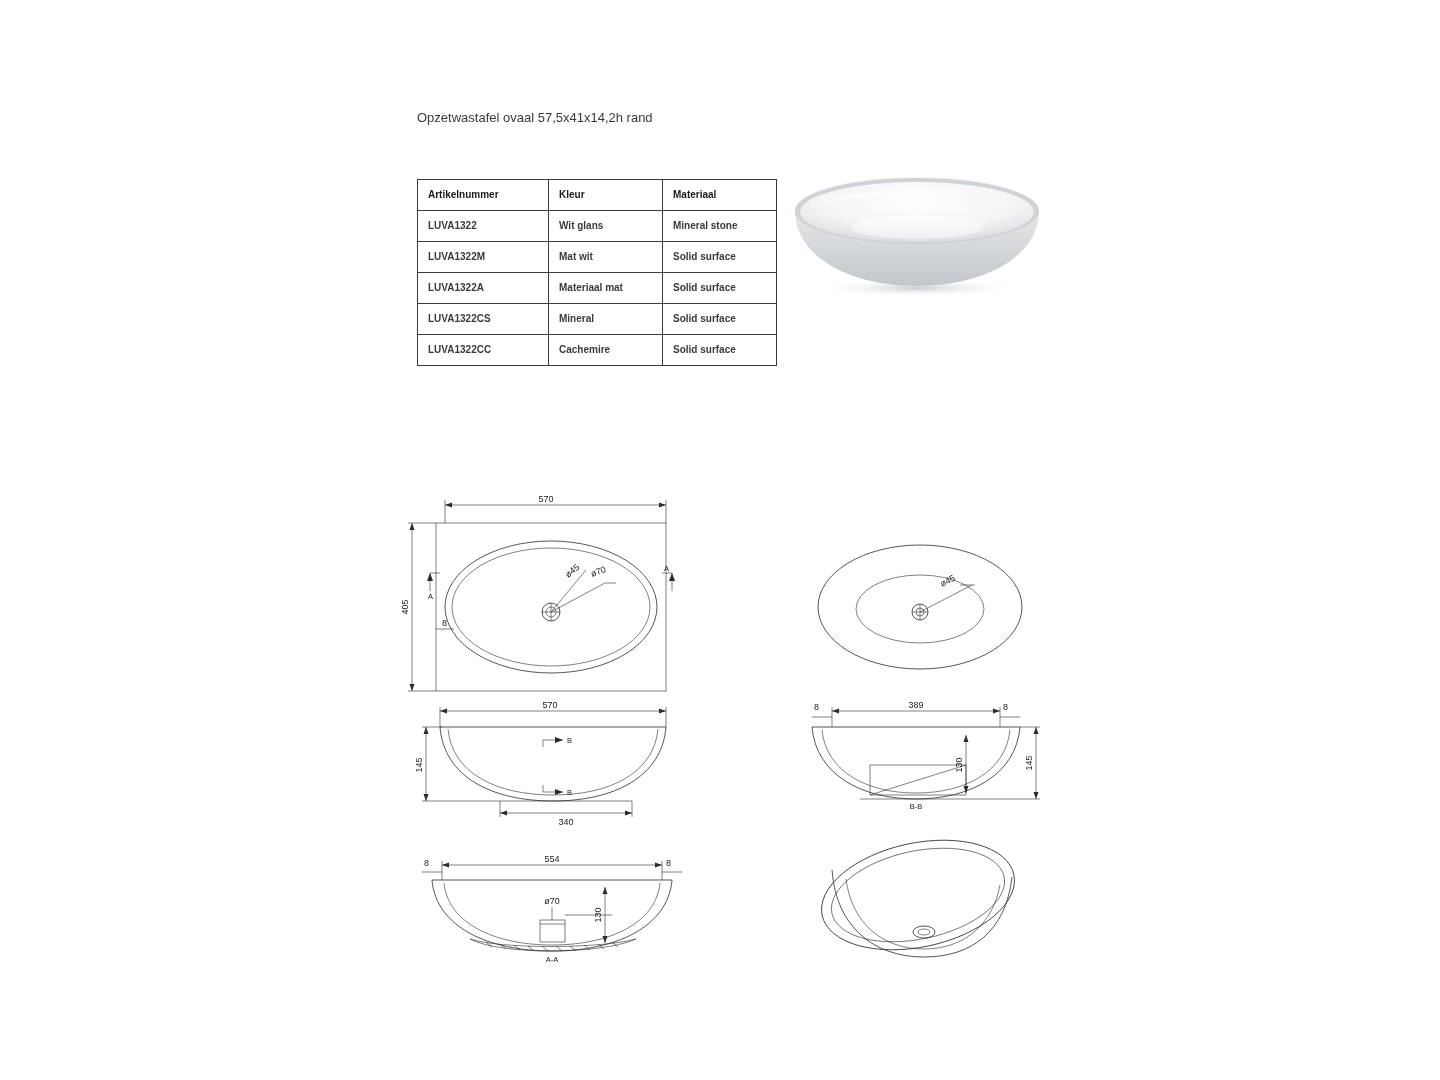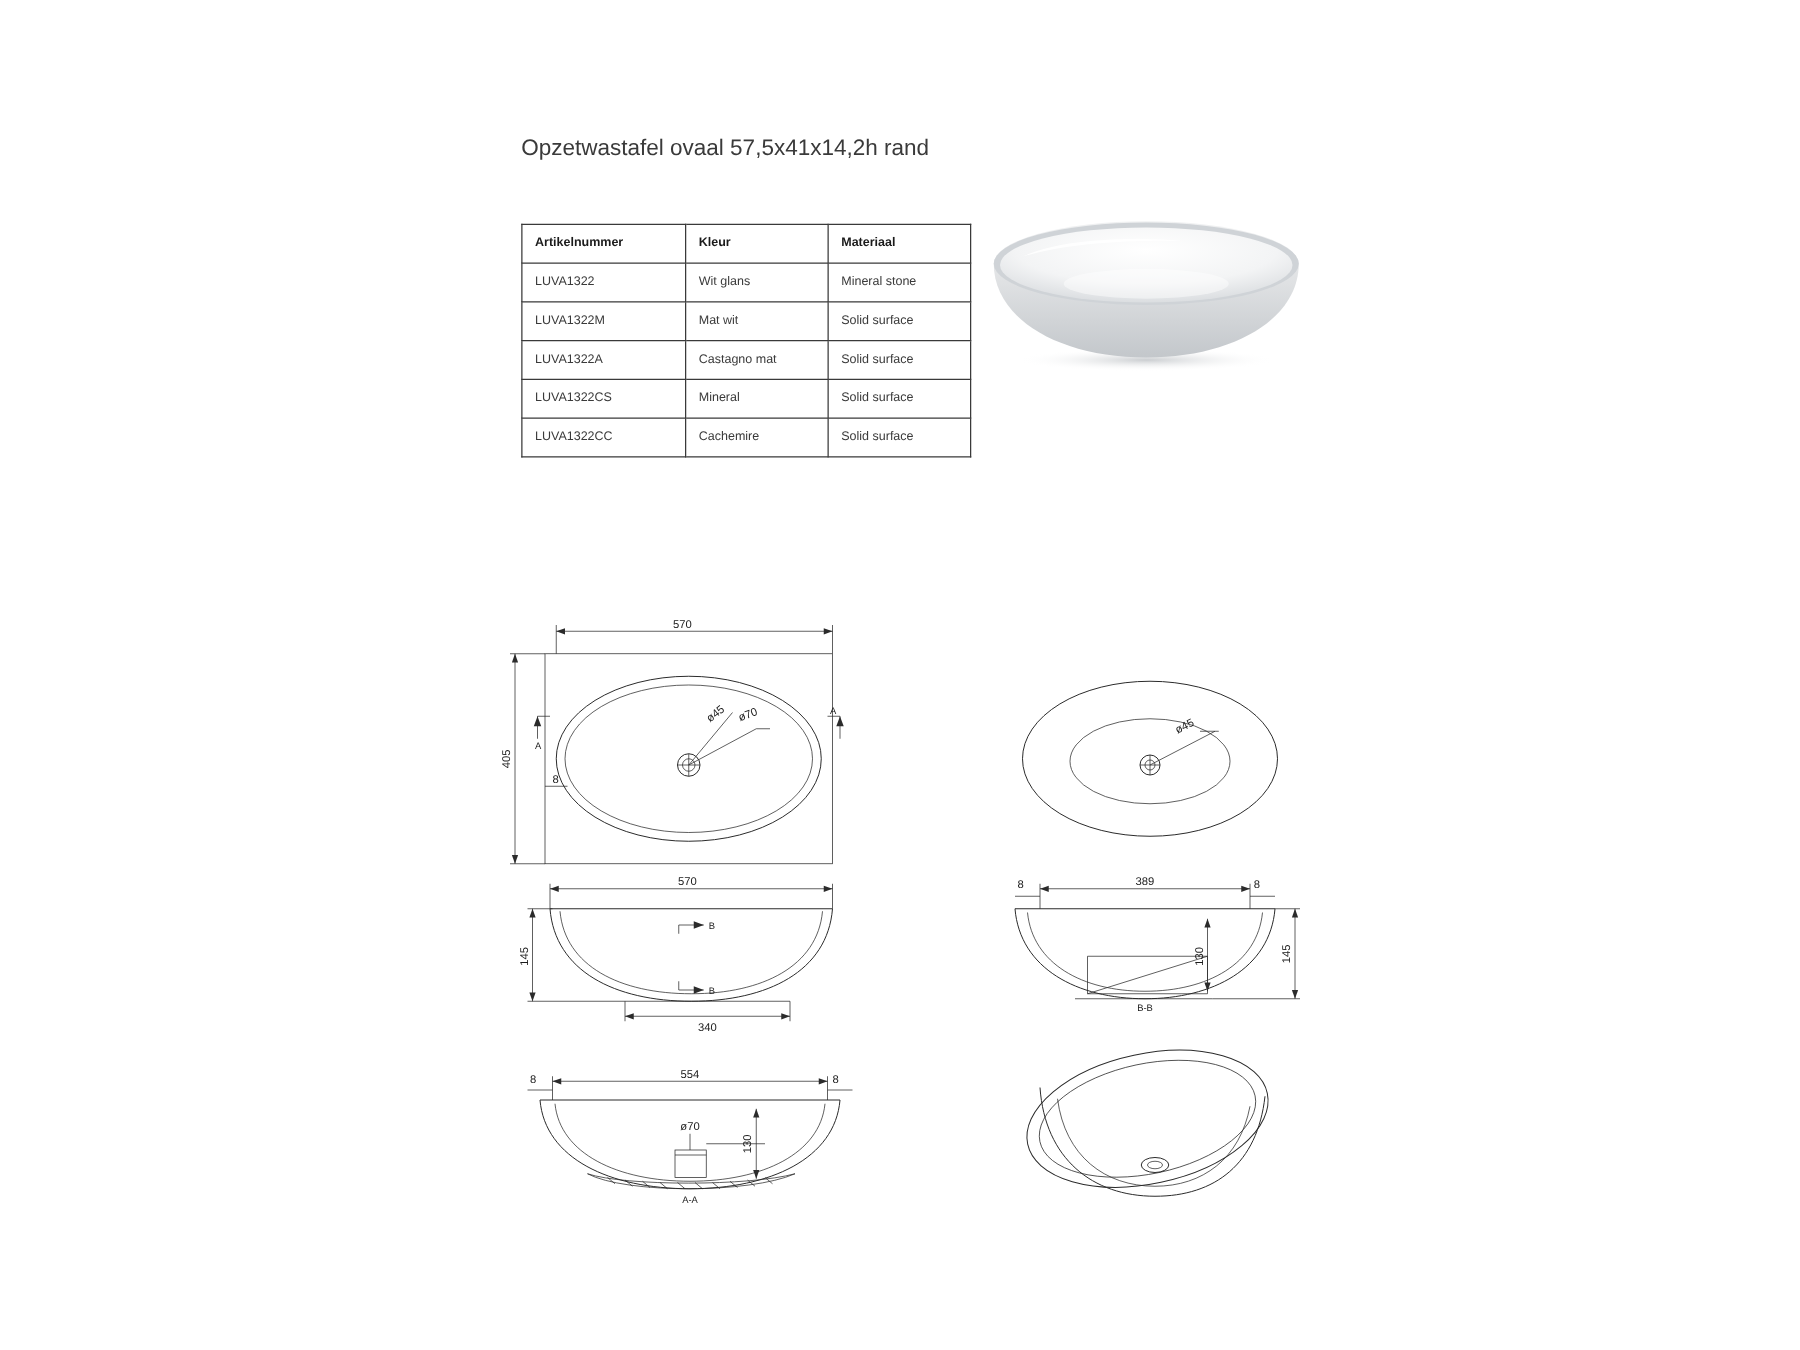--- a/index.html
+++ b/index.html
@@ -15,39 +15,39 @@
     color: #2b2b2b;
     overflow: hidden;
   }
 
   
   #description {
     position: absolute;
     left: 417px;
     top: 108px;
     width: 360px;
-    font-size: 18px;
+    font-size: 13px;
     line-height: 20px;
     color: #3a3a3a;
   }
 
   
   #spec-table {
     position: absolute;
     left: 417px;
     top: 179px;
     border-collapse: collapse;
     font-size: 10px;
     color: #3a3a3a;
   }
   #spec-table th, #spec-table td {
     border: 1px solid #3a3a3a;
     padding: 7px 10px 8px 10px;
     text-align: left;
-    font-weight: normal;
+    font-weight: bold;
     height: 15px;
     vertical-align: middle;
   }
   #spec-table th {
     font-weight: bold;
     color: #1b1b1b;
   }
   #spec-table .col-art { width: 110px; }
   #spec-table .col-kleur { width: 93px; }
   #spec-table .col-mat { width: 93px; }
@@ -104,21 +104,21 @@
       <td>Wit glans</td>
       <td>Mineral stone</td>
     </tr>
     <tr>
       <td>LUVA1322M</td>
       <td>Mat wit</td>
       <td>Solid surface</td>
     </tr>
     <tr>
       <td>LUVA1322A</td>
-      <td>Castagno mat</td>
+      <td>Materiaal mat</td>
       <td>Solid surface</td>
     </tr>
     <tr>
       <td>LUVA1322CS</td>
       <td>Mineral</td>
       <td>Solid surface</td>
     </tr>
     <tr>
       <td>LUVA1322CC</td>
       <td>Cachemire</td>

